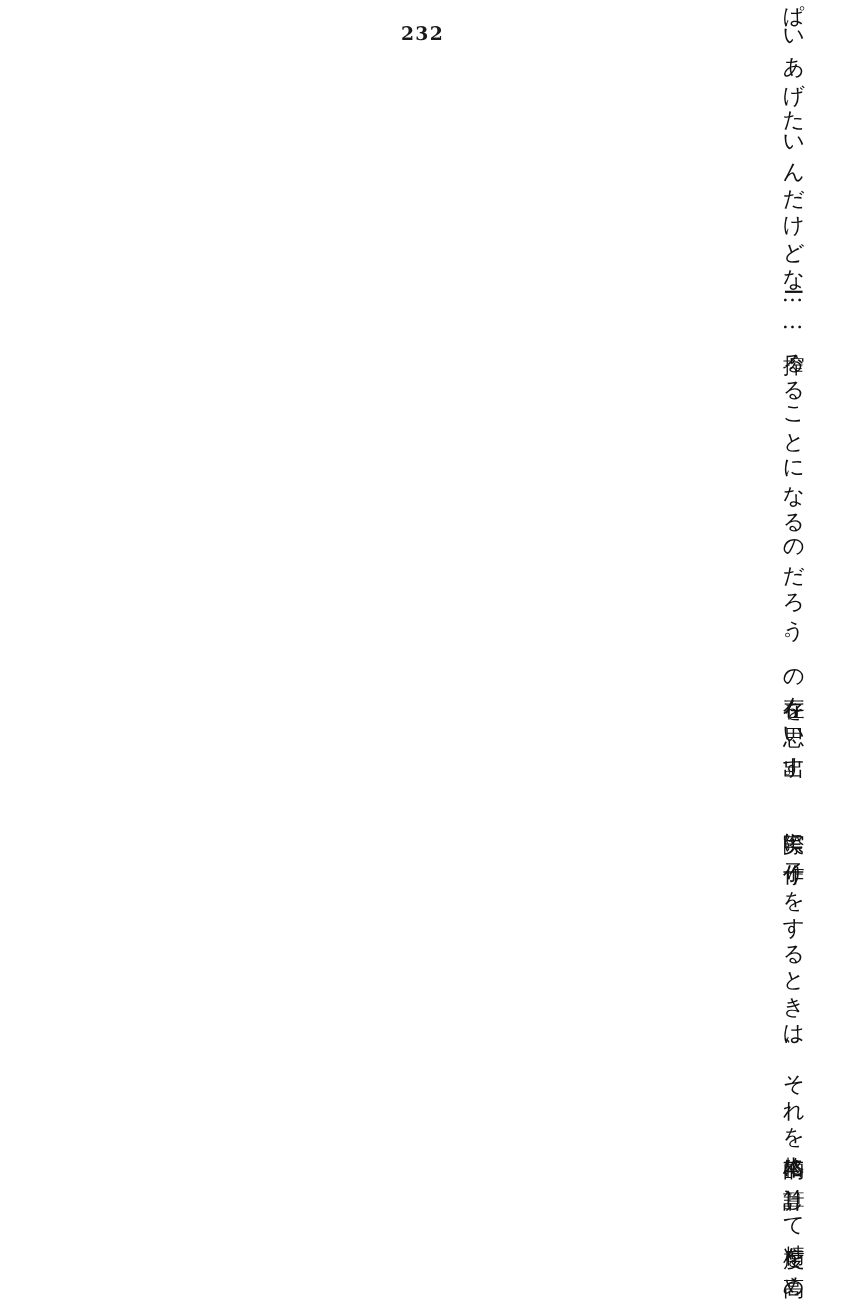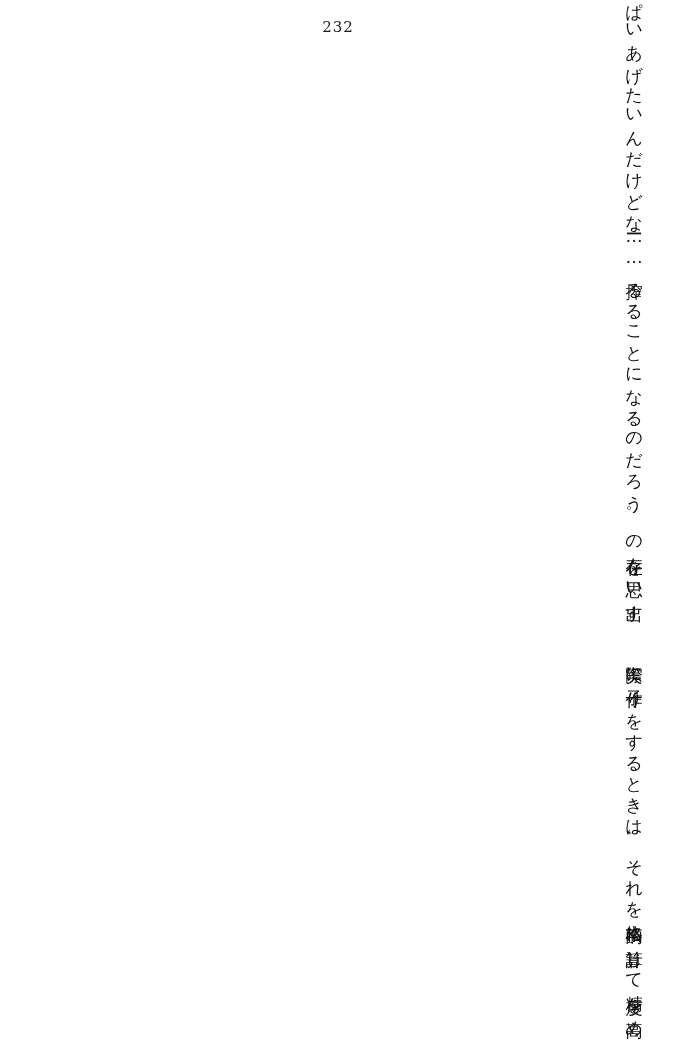--- a/index.html
+++ b/index.html
@@ -23,20 +23,21 @@
   #page-number {
     position: absolute;
     top: 18px;
     left: 0;
     width: 676px;
     text-align: center;
     font-size: 15px;
     font-family: "DejaVu Serif", "Liberation Serif", serif;
     color: #1a1a1a;
     letter-spacing: 1px;
+    font-weight: bold;
   }
   #text-body {
     position: absolute;
     top: 62px;
     right: 34px;
     left: 34px;
     bottom: 20px;
     display: flex;
     flex-direction: row-reverse;
     justify-content: flex-start;

